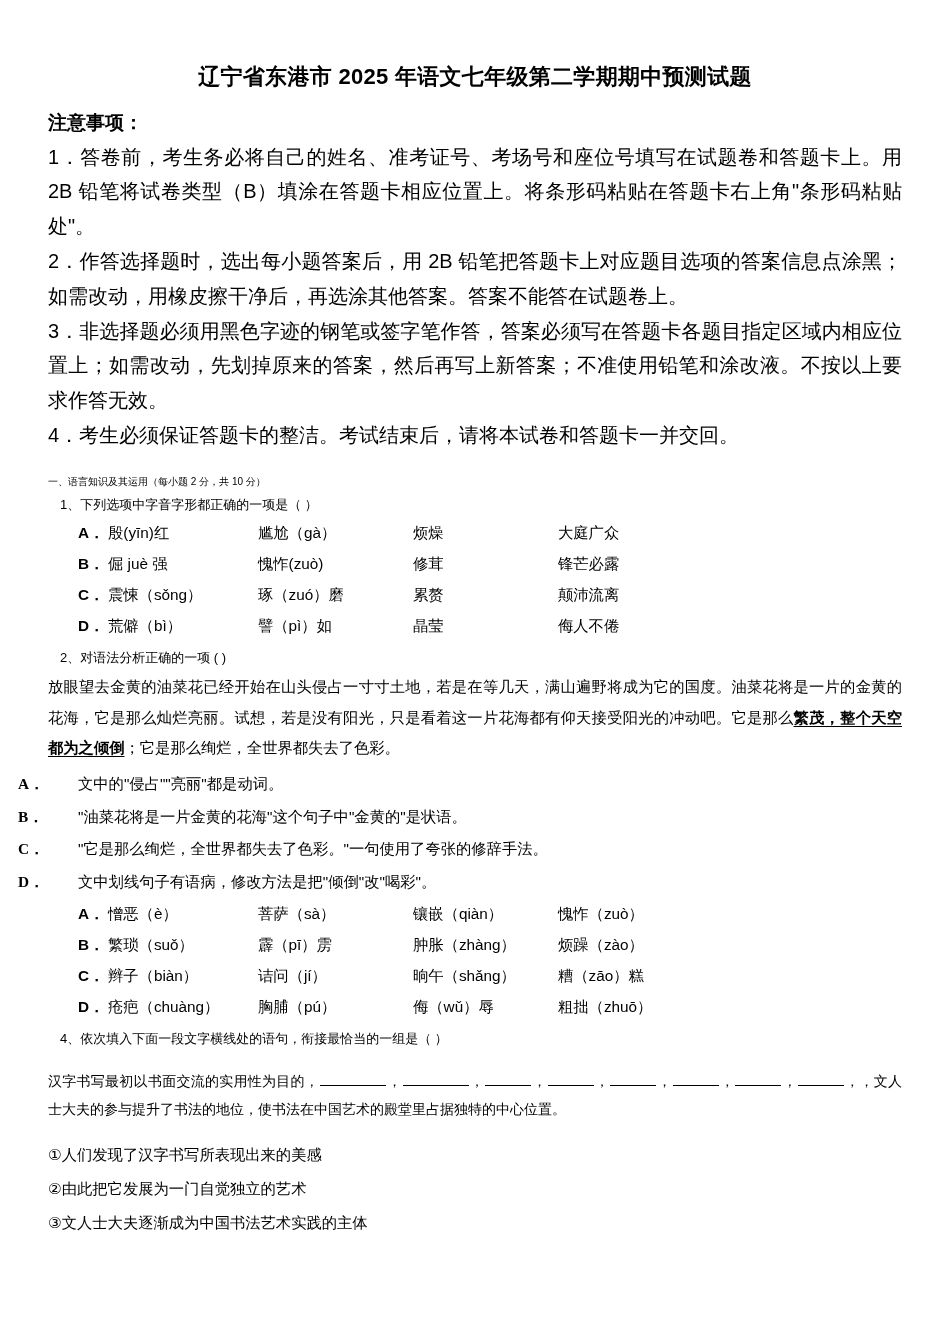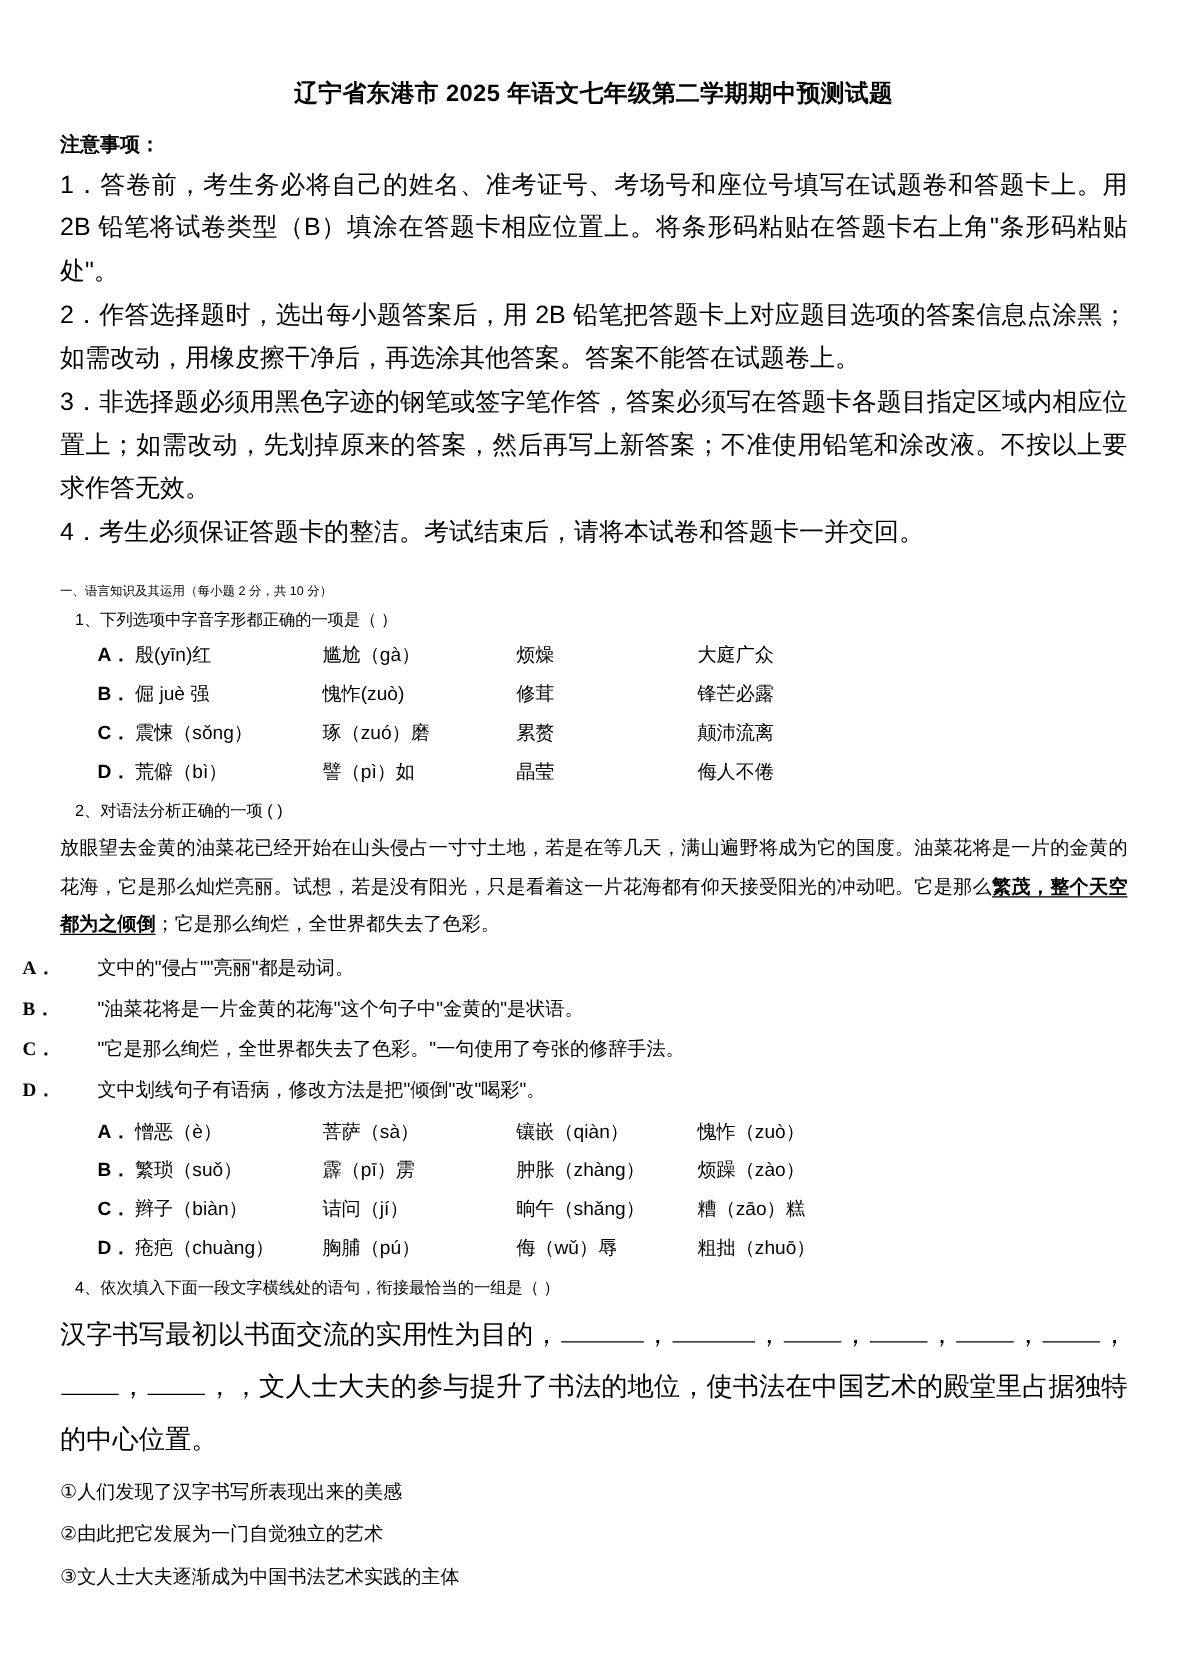--- a/index.html
+++ b/index.html
@@ -15,28 +15,28 @@
   }
   .page {
     width: 950px;
     min-height: 1344px;
     box-sizing: border-box;
     padding: 52px 48px 30px 48px;
     position: relative;
   }
   .doc-title {
     text-align: center;
-    font-size: 19px;
+    font-size: 22px;
     font-weight: bold;
     font-family: "Liberation Sans", "DejaVu Sans", sans-serif;
     letter-spacing: 0.3px;
     margin: 10px 0 18px 0;
   }
   .notice-head {
-    font-size: 16px;
+    font-size: 19px;
     font-weight: bold;
     font-family: Liberation Serif, serif;
     margin: 6px 0 4px 0;
   }
   .notice-item {
     font-size: 20px;
     line-height: 1.72;
     text-align: justify;
     margin: 0 0 1px 0;
     font-family: "Liberation Sans", "DejaVu Sans", sans-serif;
@@ -91,23 +91,23 @@
     margin: 2px 0;
     font-family: "Liberation Sans", "DejaVu Sans", sans-serif;
     padding-left: 30px;
     text-indent: -30px;
   }
   .choice-line .opt-label {
     display: inline-block;
     width: 30px;
   }
   .blanks-line {
-    font-size: 21px;
+    font-size: 14px;
     line-height: 2.0;
-    margin: 5px 0;
+    margin: 16px 0;
     font-family: "Liberation Sans", "DejaVu Sans", sans-serif;
     text-align: justify;
   }
   .ul-blank {
     display: inline-block;
     border-bottom: 1px solid #000;
     width: 46px;
     height: 14px;
     margin: 0 1px;
   }

